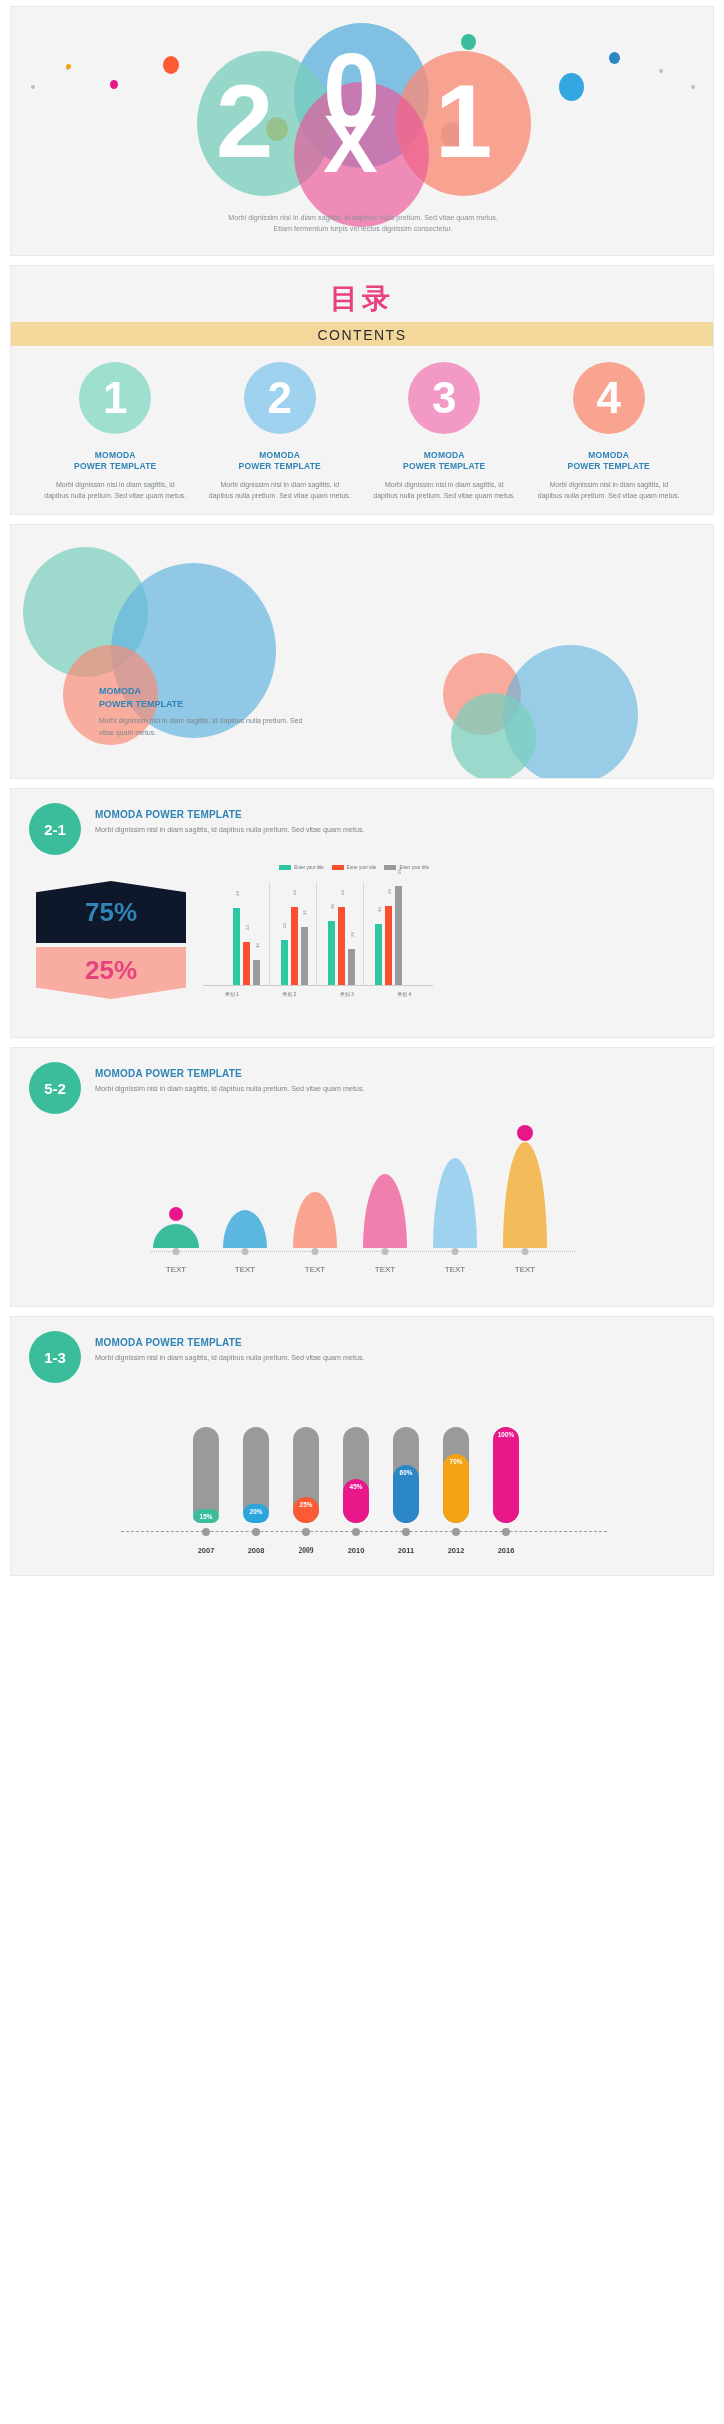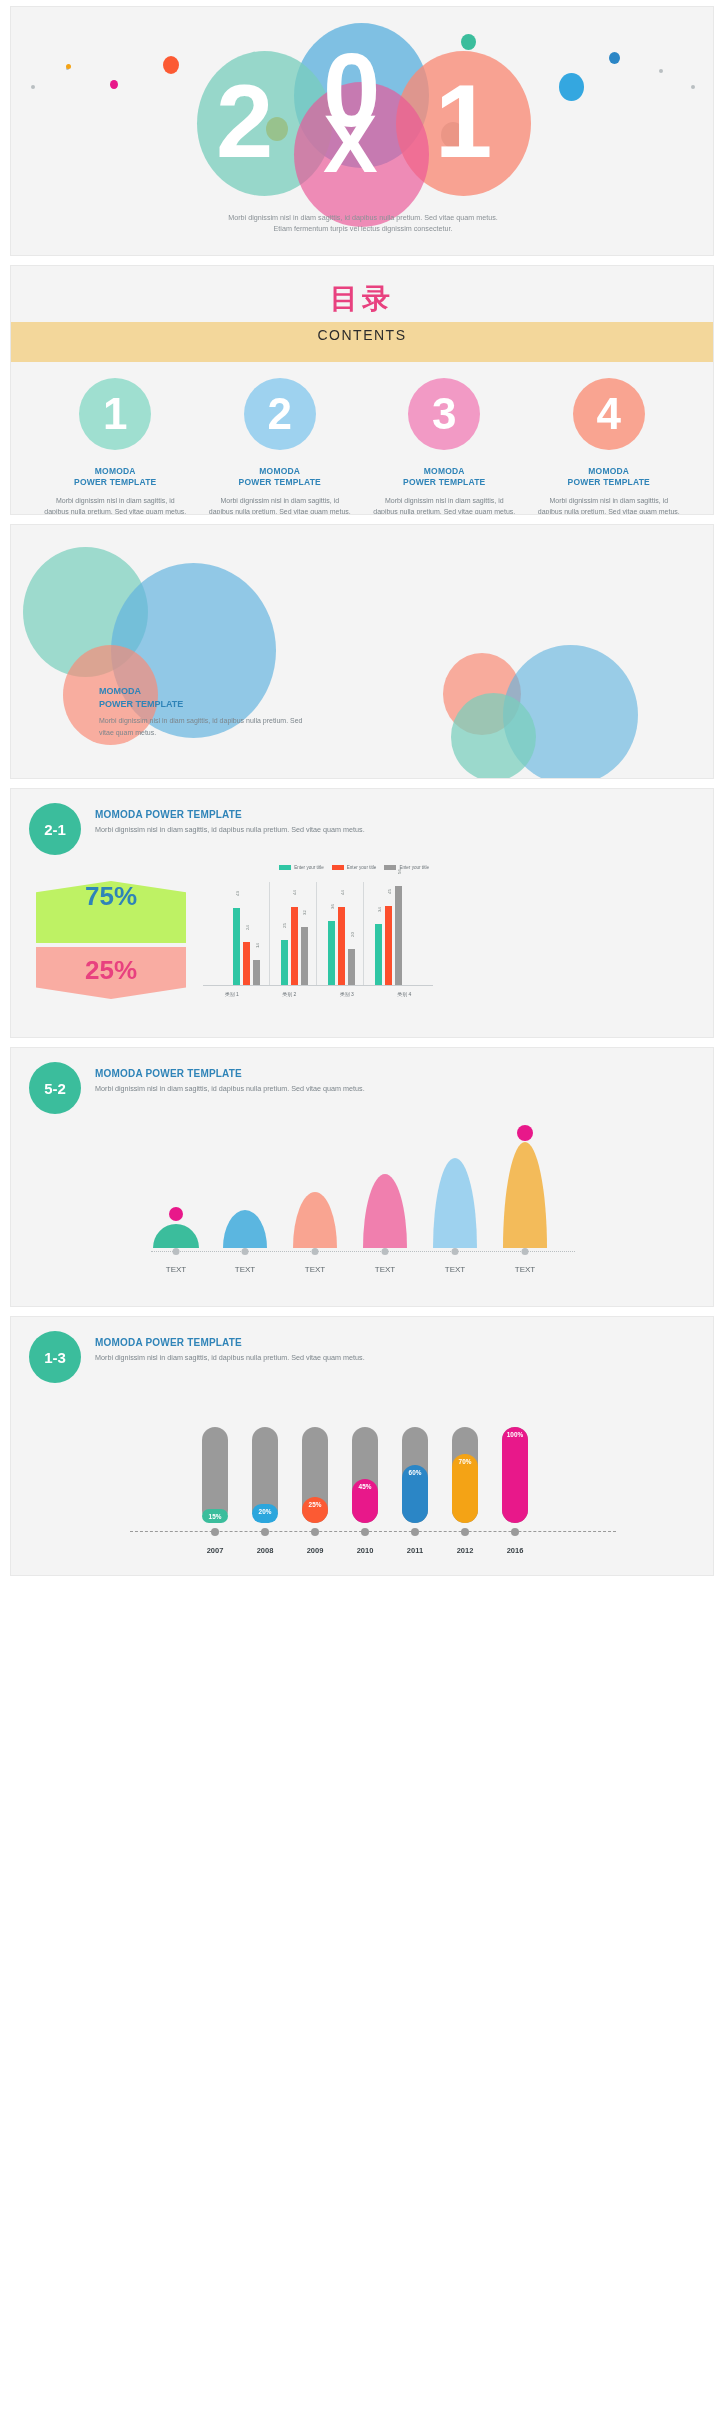--- a/index.html
+++ b/index.html
@@ -42,21 +42,21 @@
     text-align:center; color:#8a9196; font-size:7.2px; line-height:1.55;
   }
 
   
   .s2 { height:250px; }
   .s2 .mulu {
     text-align:center; color:#e8417f; font-size:28px; font-weight:700;
     padding-top:14px; letter-spacing:4px;
   }
   .s2 .band {
-    margin-top:4px; background:#f3d79b; height:40px; line-height:26px;
+    margin-top:4px; background:#f3d79b; height:24px; line-height:26px;
     text-align:center; color:#2c2c2c; font-size:14px; letter-spacing:1.5px;
   }
   .s2 .cols { display:flex; padding:16px 22px 0 22px; }
   .s2 .col { flex:1; text-align:center; }
   .numcircle {
     width:72px; height:72px; border-radius:50%;
     margin:0 auto; color:#fff; font-size:44px; font-weight:700;
     line-height:72px; text-align:center;
   }
   .s2 .cap {
@@ -94,23 +94,23 @@
   .sec-txt .hd { color:#2f84b8; font-size:10px; font-weight:700; letter-spacing:.2px; }
   .sec-txt .bd { color:#7d868c; font-size:7.2px; line-height:1.7; margin-top:4px; max-width:400px; }
 
   .s4 { height:250px; }
   .s5 { height:260px; }
   .s6 { height:260px; }
 
   
   .arrowstack { position:absolute; left:25px; top:92px; width:150px; }
   .arrow-top {
-    height:62px; background:#bef264;
+    height:62px; background:#0f172a;
     clip-path:polygon(0 18%, 50% 0, 100% 18%, 100% 100%, 0 100%);
-    display:flex; justify-content:center;
+    display:flex; align-items:center; justify-content:center;
   }
   .arrow-bot {
     margin-top:4px; height:52px; background:#f9aca2;
     clip-path:polygon(0 0, 100% 0, 100% 78%, 50% 100%, 0 78%);
     display:flex; align-items:center; justify-content:center;
   }
   .pct-top { color:#2f84b8; font-size:26px; font-weight:700; }
   .pct-bot { color:#e8417f; font-size:26px; font-weight:700; margin-top:-6px; }
 
   
@@ -139,21 +139,21 @@
 
   
   .bells { position:absolute; left:0; top:96px; width:704px; height:140px; }
   .bellwrap { position:absolute; bottom:36px; text-align:center; }
   .bellknob { position:absolute; border-radius:50%; left:50%; transform:translateX(-50%); }
   .axis12 { position:absolute; left:140px; right:140px; bottom:32px; border-top:1px dotted #b9bec1; }
   .tick12 { position:absolute; bottom:29px; width:7px; height:7px; border-radius:50%; background:#b9bec1; transform:translateX(-50%); }
   .lbl12 { position:absolute; bottom:10px; font-size:8px; color:#5f686d; transform:translateX(-50%); }
 
   
-  .caps { position:absolute; left:9px; top:96px; width:704px; height:150px; }
+  .caps { position:absolute; left:0; top:96px; width:704px; height:150px; }
   .capcol { position:absolute; bottom:40px; width:26px; }
   .captrack { width:26px; background:#9a9a9a; border-radius:13px 13px 13px 13px; position:relative; }
   .capfill {
     position:absolute; left:0; bottom:0; width:26px; border-radius:13px;
     color:#fff; font-size:6.4px; font-weight:700; text-align:center;
   }
   .capfill b { position:absolute; left:0; right:0; top:4px; font-weight:700; }
   .axis13 { position:absolute; left:110px; right:108px; bottom:31px; border-top:1.5px dashed #9a9a9a; }
   .tick13 { position:absolute; bottom:27px; width:8px; height:8px; border-radius:50%; background:#9a9a9a; transform:translateX(-50%); }
   .lbl13 { position:absolute; bottom:8px; font-size:7.5px; font-weight:700; color:#3a4247; transform:translateX(-50%); }
@@ -473,21 +473,21 @@
       <div class="tick13" style="left:195px;"></div>
       <div class="tick13" style="left:245px;"></div>
       <div class="tick13" style="left:295px;"></div>
       <div class="tick13" style="left:345px;"></div>
       <div class="tick13" style="left:395px;"></div>
       <div class="tick13" style="left:445px;"></div>
       <div class="tick13" style="left:495px;"></div>
 
       <div class="lbl13" style="left:195px;">2007</div>
       <div class="lbl13" style="left:245px;">2008</div>
-      <div class="lbl13" style="left:295px;">2009</div>
+      <div class="lbl13" style="left:295px;font-family:Liberation Serif, serif;">2009</div>
       <div class="lbl13" style="left:345px;">2010</div>
       <div class="lbl13" style="left:395px;">2011</div>
       <div class="lbl13" style="left:445px;">2012</div>
       <div class="lbl13" style="left:495px;">2016</div>
     </div>
   </section>
 
 </div>
 
 </body></html>

